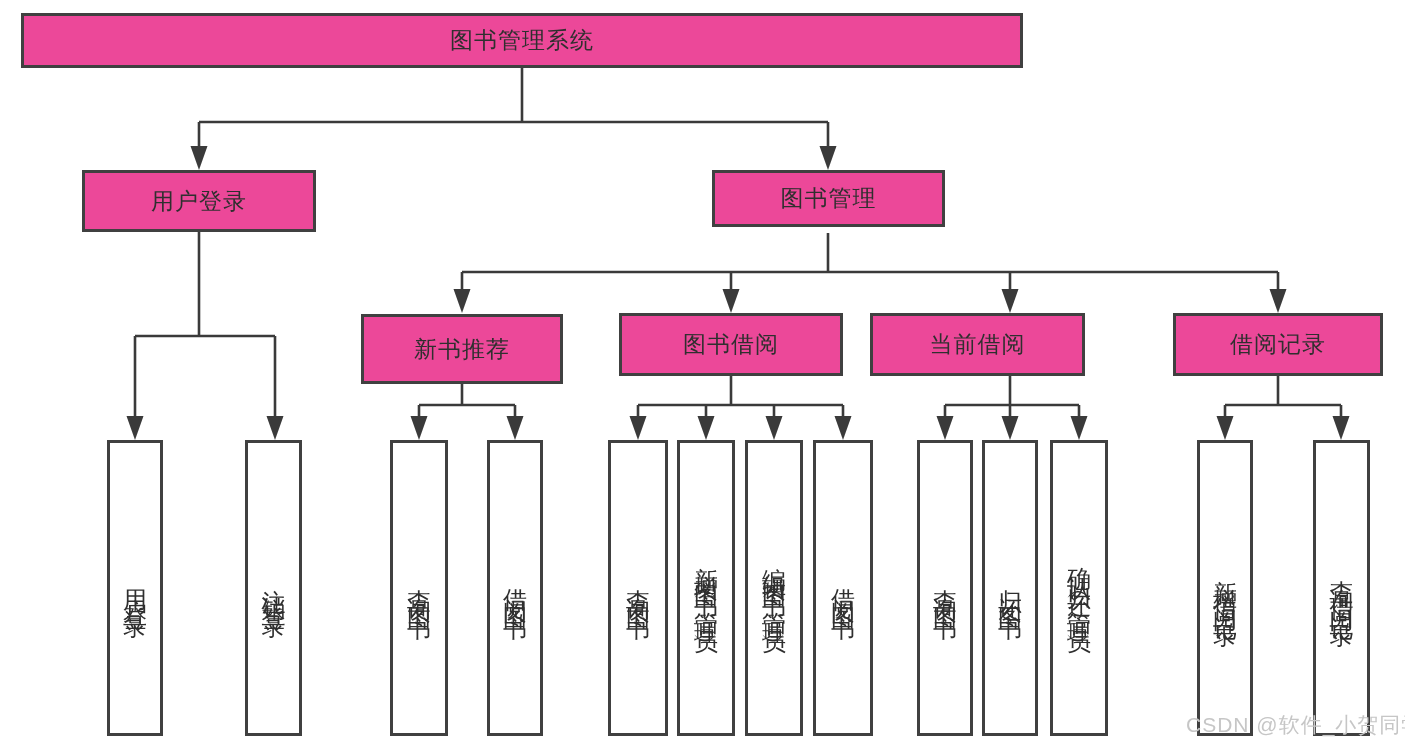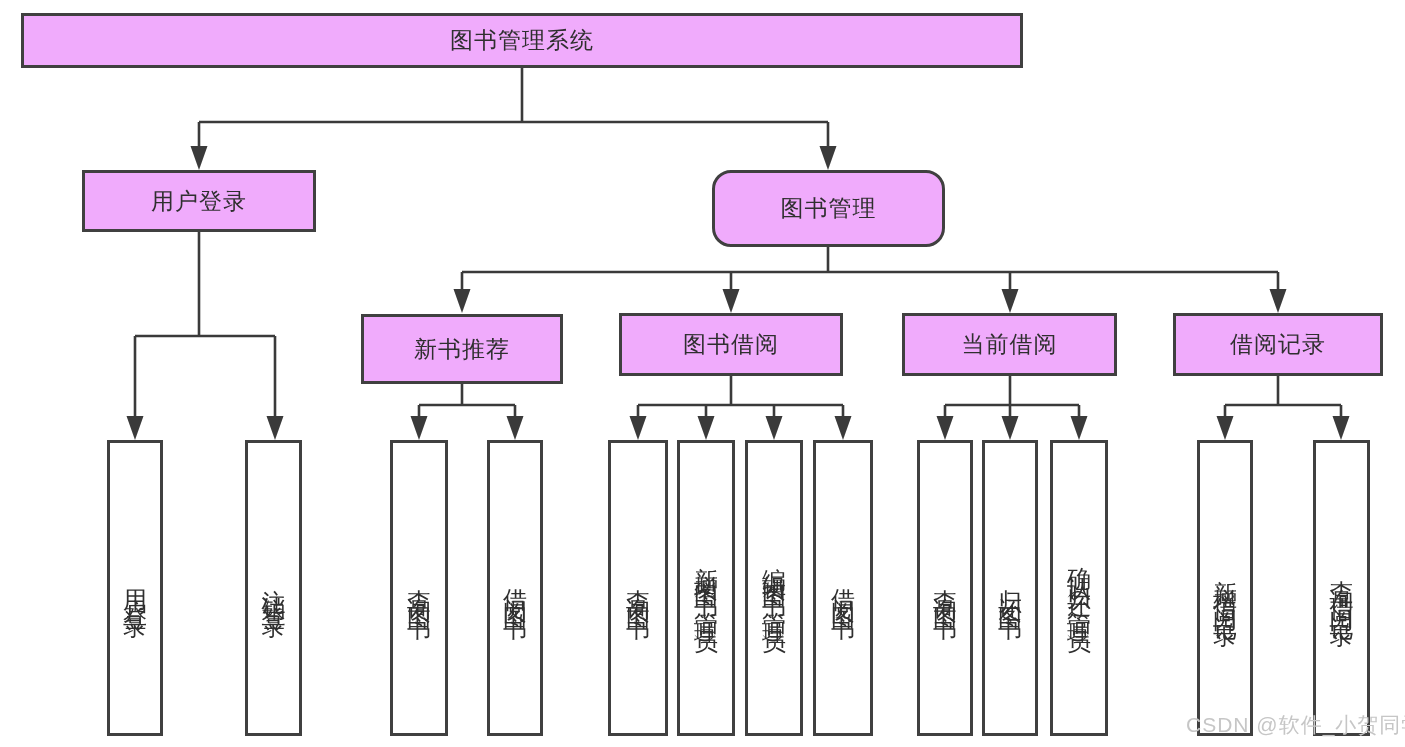--- a/index.html
+++ b/index.html
@@ -14,21 +14,21 @@
   #connectors {
     position: absolute;
     left: 0; top: 0;
     width: 1405px; height: 747px;
     pointer-events: none;
   }
   .node {
     position: absolute;
     box-sizing: border-box;
     border: 3px solid #404040;
-    background: #f0abfc;
+    background: #ec4899;
     display: flex;
     align-items: center;
     justify-content: center;
     color: #2f2f2f;
     font-size: 23px;
     letter-spacing: 1px;
     white-space: nowrap;
   }
   .vnode {
     position: absolute;
@@ -117,31 +117,31 @@
       <polygon points="1332.5,416 1349.5,416 1341,440" fill="#3a3a3a"></polygon>
     </svg>
 
   <div class="node" style="left:21px; top:13px; width:1002px; height:55px;">
     <span>图书管理系统</span>
   </div>
 
   <div class="node" style="left:82px; top:170px; width:234px; height:62px;">
     <span>用户登录</span>
   </div>
-  <div class="node" style="left:712px; top:170px; width:233px; height:77px;border-radius:19px;">
+  <div class="node" style="left:712px; top:170px; width:233px; height:57px;">
     <span>图书管理</span>
   </div>
 
   <div class="node" style="left:361px; top:314px; width:202px; height:70px;">
     <span>新书推荐</span>
   </div>
   <div class="node" style="left:619px; top:313px; width:224px; height:63px;">
     <span>图书借阅</span>
   </div>
-  <div class="node" style="left:902px; top:313px; width:215px; height:63px;align-items:center;">
+  <div class="node" style="left:870px; top:313px; width:215px; height:63px;align-items:center;">
     <span>当前借阅</span>
   </div>
   <div class="node" style="left:1173px; top:313px; width:210px; height:63px;">
     <span>借阅记录</span>
   </div>
 
   <div class="vnode" style="left:107px; top:440px; width:56px; height:296px;">
     <span>用户登录</span>
   </div>
   <div class="vnode" style="left:245px; top:440px; width:57px; height:296px;">

